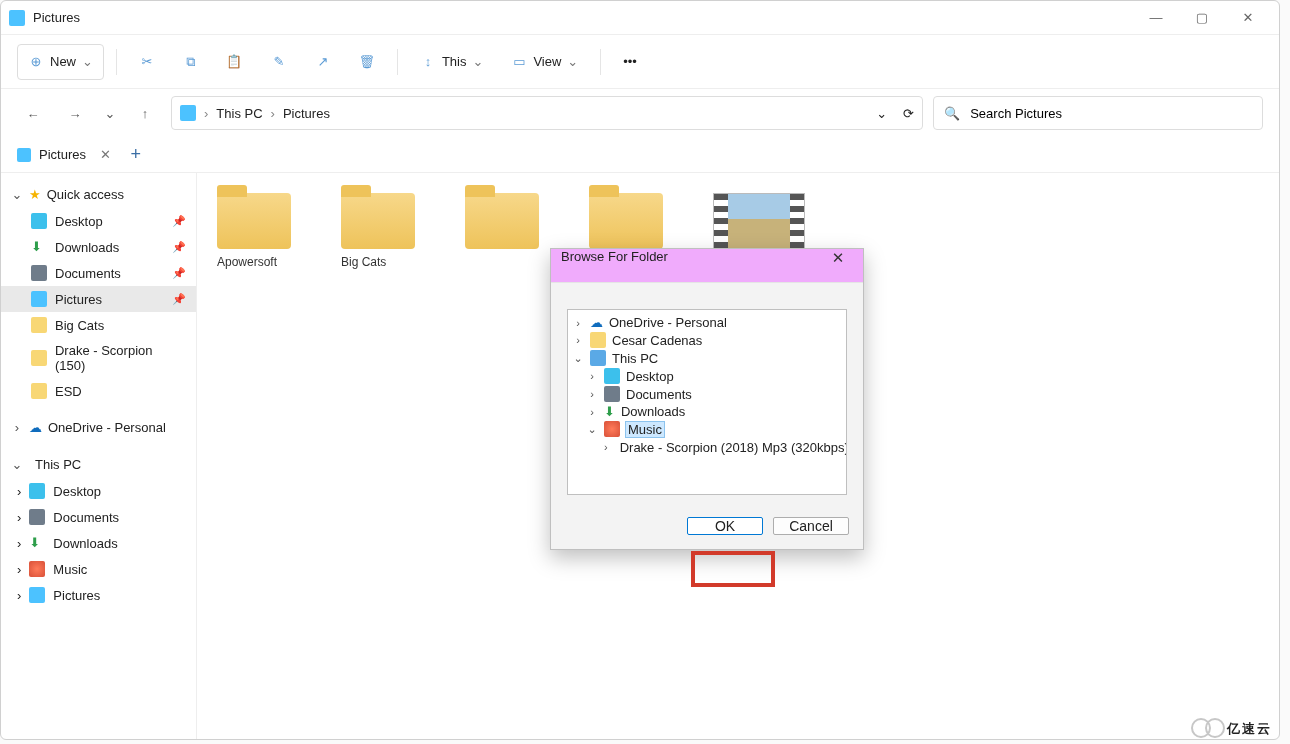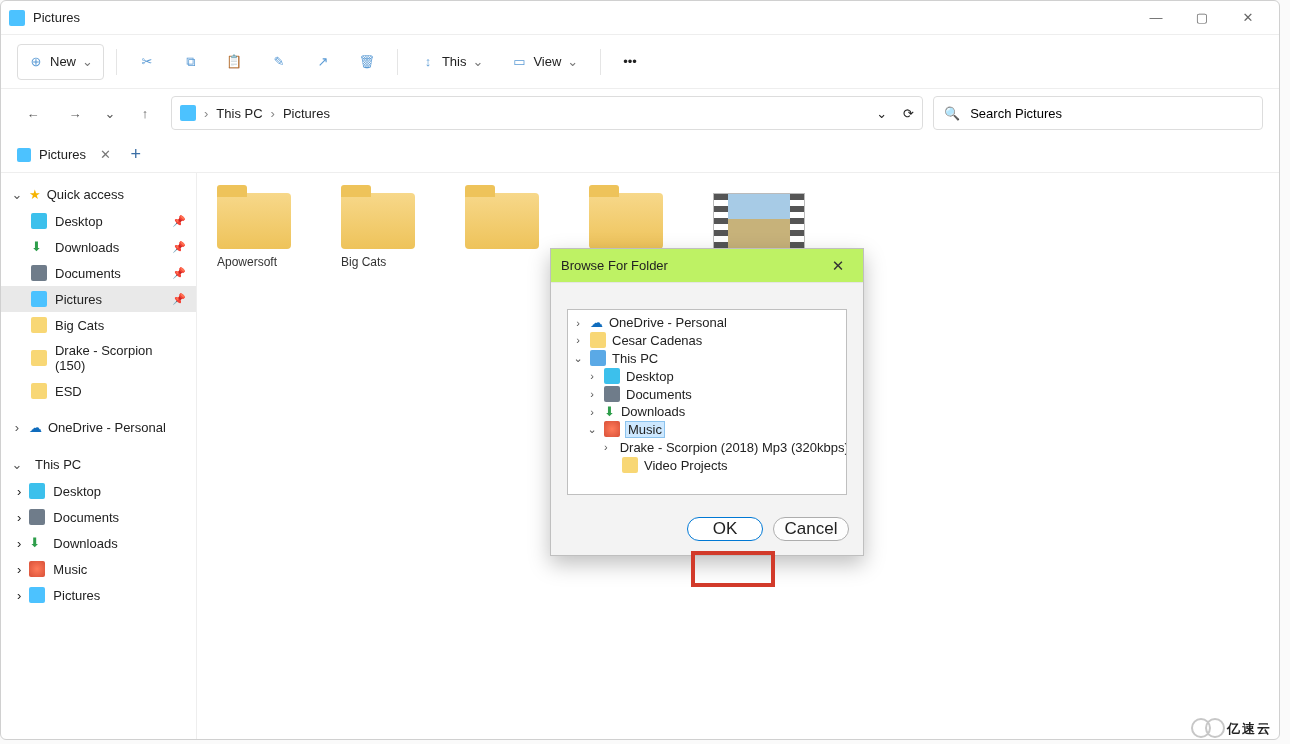--- a/index.html
+++ b/index.html
@@ -48,31 +48,31 @@
 .foldershape{width:74px;height:56px;background:linear-gradient(#f7d88a,#eec35a);border-radius:4px;position:relative}
 .foldershape:before{content:"";position:absolute;top:-8px;left:0;width:30px;height:12px;background:#eec35a;border-radius:3px 3px 0 0}
 .fname{text-align:center;font-size:12px;color:#333;line-height:1.2}
 .thumb{width:92px;height:64px;border:1px solid #bbb;background:#ddd;position:relative}
 .thumb .film{position:absolute;top:0;bottom:0;width:14px;background:repeating-linear-gradient(#555 0 6px,#fff 6px 12px)}
 .thumb .film.l{left:0}.thumb .film.r{right:0}
 .thumb .img{position:absolute;left:14px;right:14px;top:0;bottom:0;background:linear-gradient(#a7cbe6 40%,#c7b27a 40%)}
 .status{height:24px;border-top:1px solid #eee;padding:0 12px;display:flex;align-items:center;font-size:12px;color:#555}
 
 .dialog{position:absolute;left:550px;top:248px;width:314px;background:#f3f3f3;border:1px solid #bfbfbf;box-shadow:0 8px 20px rgba(0,0,0,.25)}
-.dlg-title{height:34px;background:#bef264;display:flex;align-items:center;padding:0 10px;border-bottom:1px solid #e5e5e5}
+.dlg-title{height:34px;background:#f0abfc;display:flex;align-items:flex-start;padding:0 10px;border-bottom:1px solid #e5e5e5}
 .dlg-title .x{margin-left:auto;width:30px;text-align:center;font-size:15px;color:#333}
 .dlg-body{padding:26px 16px 10px 16px}
 .treebox{background:#fff;border:1px solid #bfbfbf;height:186px;overflow:auto;padding:4px 0}
 .trow{display:flex;align-items:center;gap:6px;padding:1px 4px;font-size:12.5px;white-space:nowrap}
 .trow .tch{width:12px;text-align:center;color:#555;font-size:11px}
 .trow .tic{width:16px;height:16px;border-radius:2px}
 .trow.sel .lbl{background:#cde8ff;outline:1px solid #8cc3ee;padding:0 2px}
 .ind1{padding-left:18px}.ind2{padding-left:36px}
 .dlg-btns{display:flex;justify-content:flex-end;gap:10px;padding:12px 14px 14px}
-.dbtn{min-width:76px;height:24px;border:1px solid #adadad;background:#fdfdfd;border-radius:12px;font-size:17px}
+.dbtn{min-width:76px;height:18px;border:1px solid #adadad;background:#fdfdfd;border-radius:2px;font-size:14px}
 .dbtn.ok{background:#fff;border-color:#0078d4}
 .okmark{position:absolute;border:4px solid #d23a2a;pointer-events:none}
 .watermark{position:absolute;right:18px;bottom:6px;color:#c7c7c7;font-size:20px;letter-spacing:2px;font-weight:700}
 .watermark .circ{display:inline-block;width:20px;height:20px;border:2px solid #c7c7c7;border-radius:50%;margin-right:-6px;vertical-align:middle}
 </style>
 </head>
 <body>
 
 <div class="window">
 
@@ -307,25 +307,20 @@
       <div class="trow ind1 sel">
           <span class="tch">⌄</span>
           <span class="tic fi-music"></span>
           <span class="lbl">Music</span>
         </div>
       <div class="trow ind2">
           <span class="tch">›</span>
           <span class="tic fi-fold"></span>
           <span class="lbl">Drake - Scorpion (2018) Mp3 (320kbps)</span>
         </div>
-      <div class="trow ind2">
-          <span class="tch"></span>
-          <span class="tic fi-fold"></span>
-          <span class="lbl">Video Projects</span>
-        </div>
     </div>
   </div>
   <div class="dlg-btns">
     <button class="dbtn ok">OK</button>
     <button class="dbtn">Cancel</button>
   </div>
   <div class="okmark" style="left:140px;top:302px;width:84px;height:36px"></div>
 </div>
 
 <div class="watermark">

